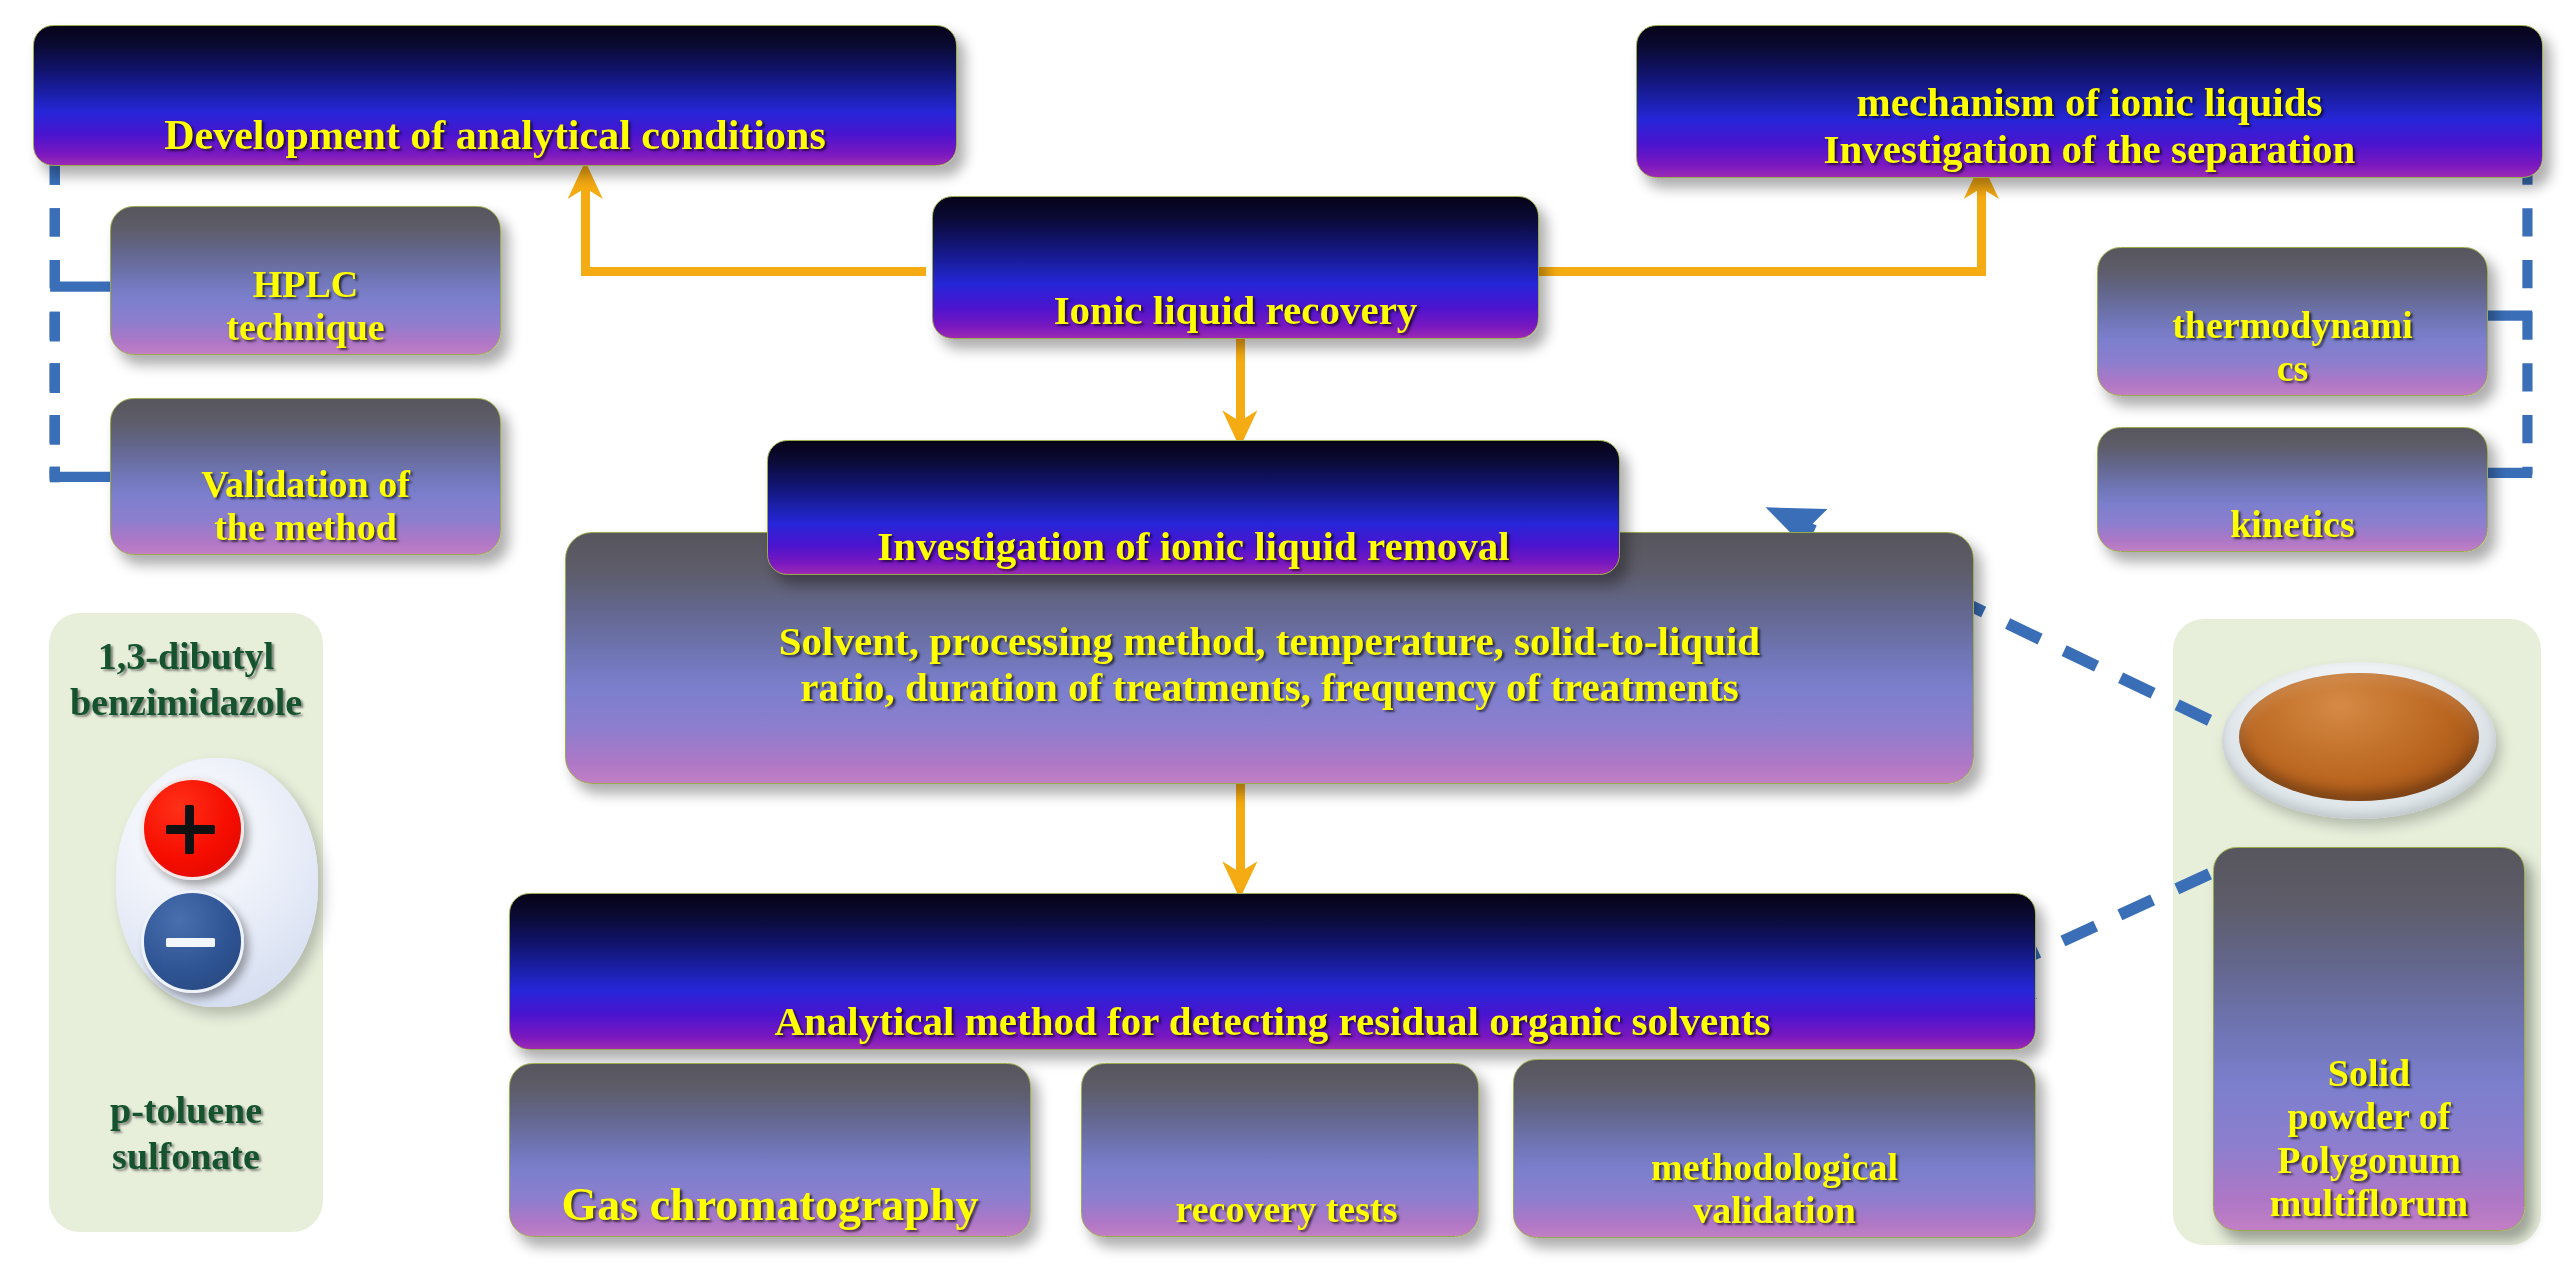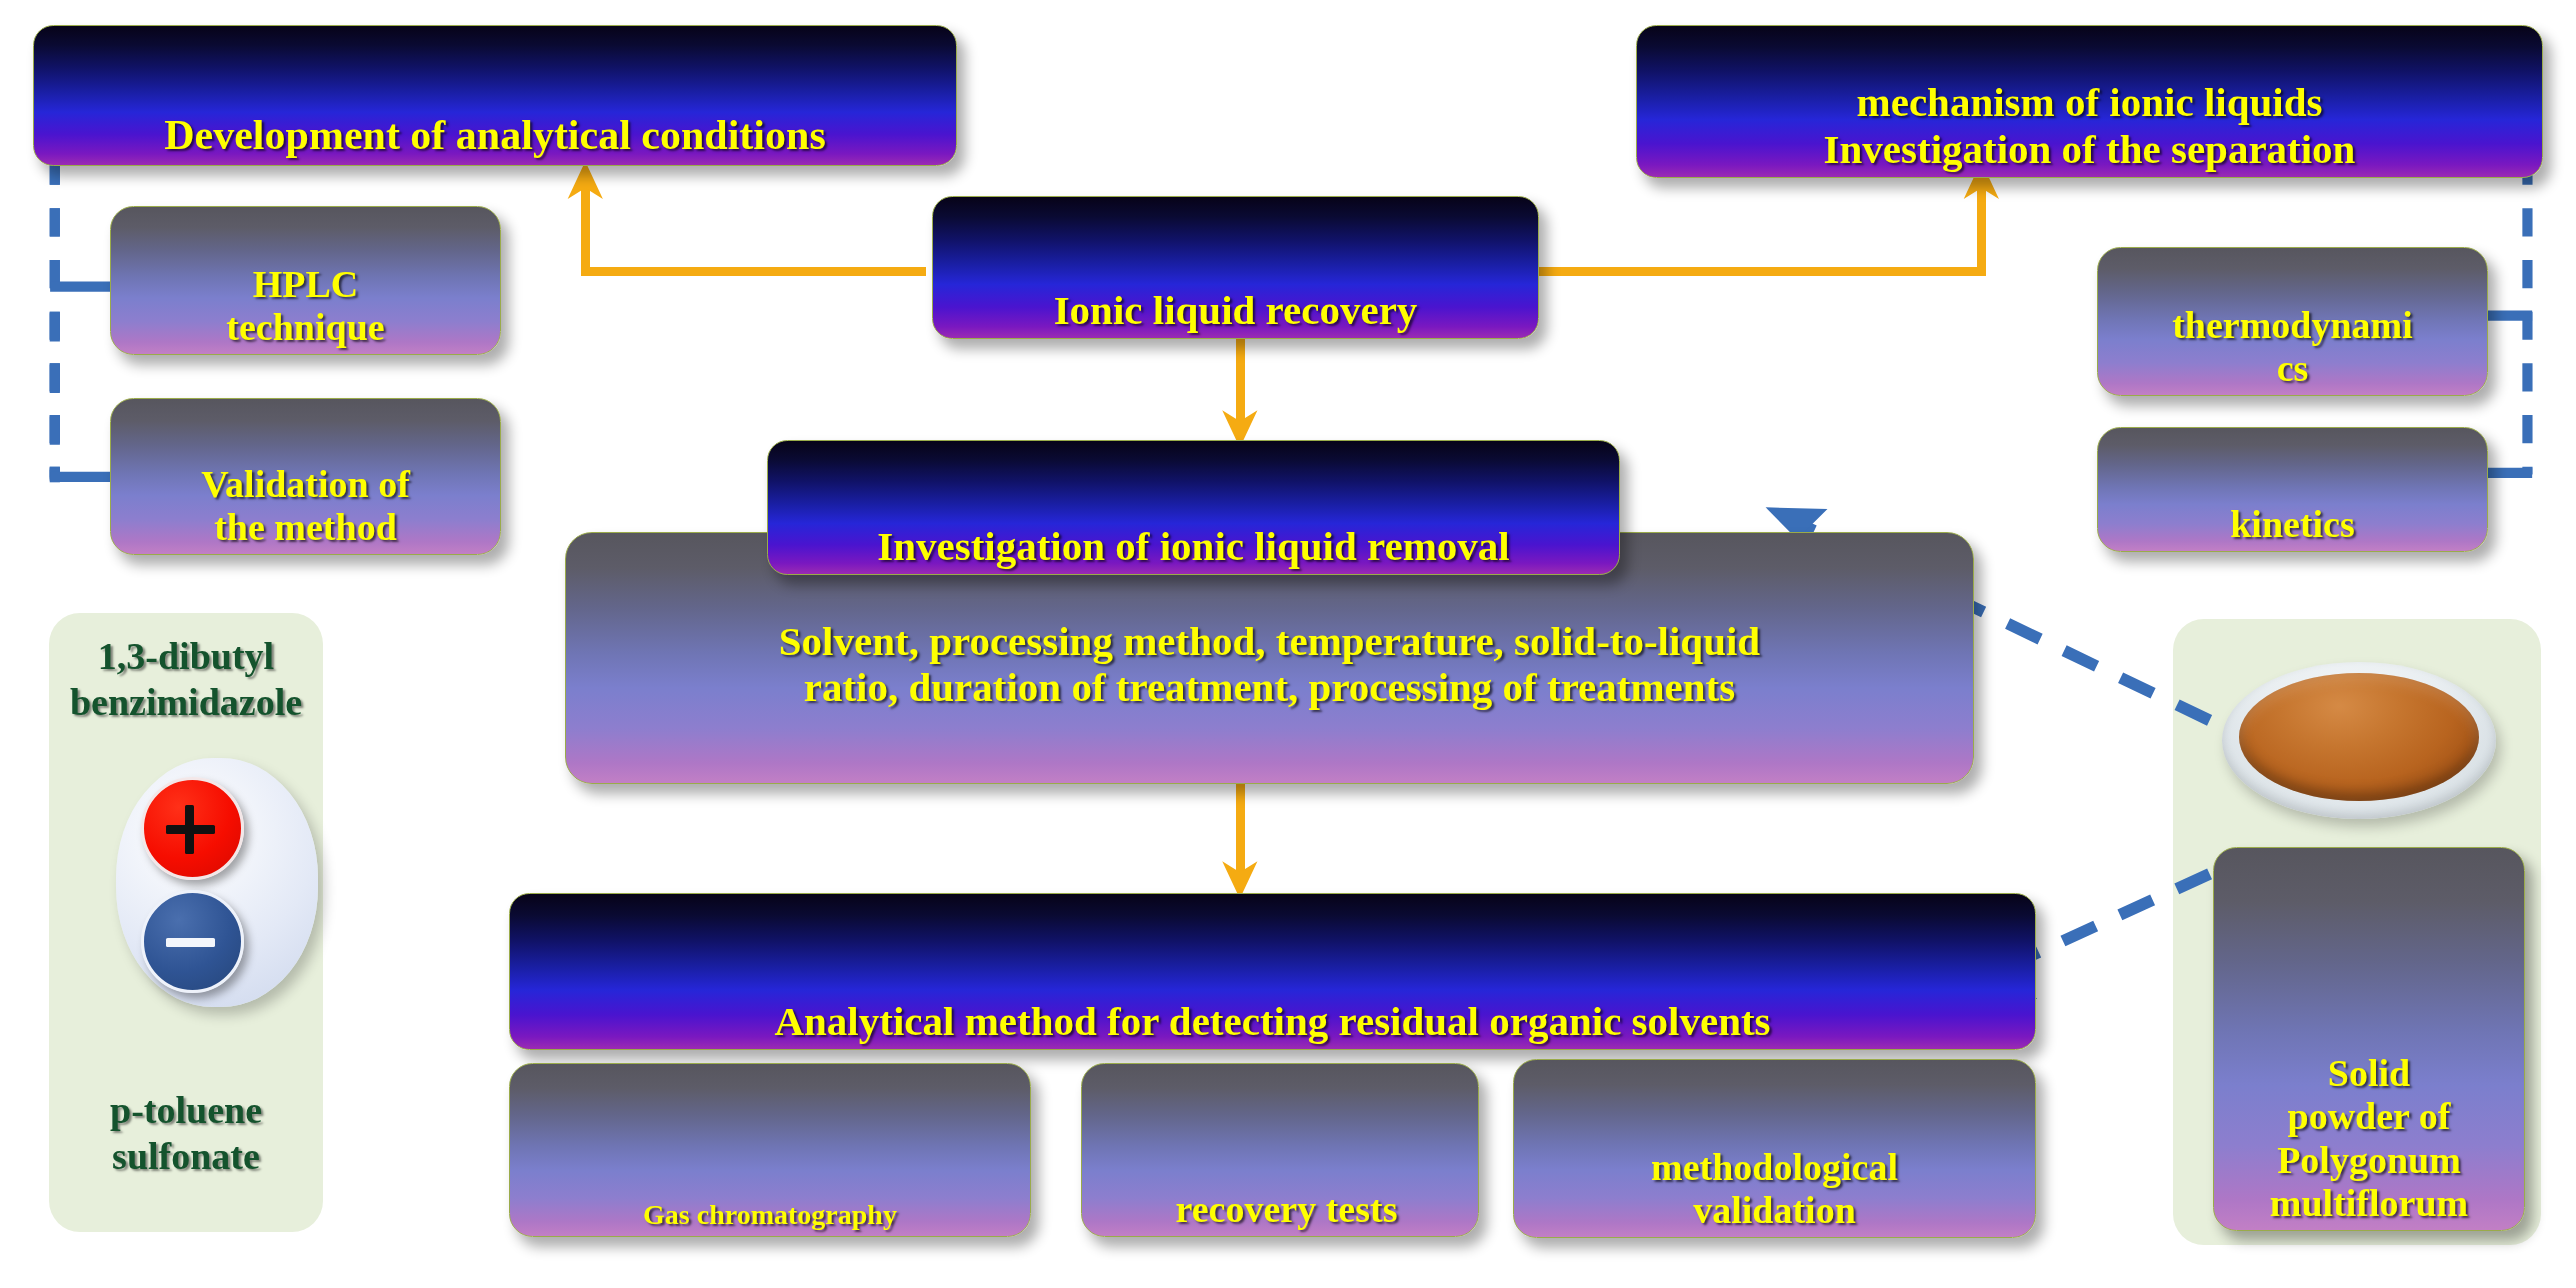--- a/index.html
+++ b/index.html
@@ -221,33 +221,33 @@
     </span>
   </div>
 
   <div class="box secondary" style="left:2097px;top:427px;width:391px;height:125px;font-size:38px;border-radius:23.5px;">
     <span class="lines">kinetics</span>
   </div>
 
   <div class="box secondary" style="left:565px;top:532px;width:1409px;height:252px;font-size:41px;border-radius:27px;z-index:5;align-items:flex-end;padding-bottom:72px;">
     <span class="lines">
       <span class="ln">Solvent, processing method, temperature, solid-to-liquid</span>
-      <span class="ln">ratio, duration of treatment, processing of treatments</span>
+      <span class="ln">ratio, duration of treatments, frequency of treatments</span>
     </span>
   </div>
 
   <div class="box primary" style="left:767px;top:440px;width:853px;height:135px;font-size:41px;z-index:7;">
     <span class="lines">Investigation of ionic liquid removal</span>
   </div>
 
   <div class="box primary" style="left:509px;top:893px;width:1527px;height:157px;font-size:41px;">
     <span class="lines">Analytical method for detecting residual organic solvents</span>
   </div>
 
-  <div class="box secondary" style="left:509px;top:1063px;width:522px;height:174px;font-size:28px;border-radius:23.5px;">
+  <div class="box secondary" style="left:509px;top:1063px;width:522px;height:174px;font-size:46px;border-radius:23.5px;">
     <span class="lines">
       <span class="ln">Gas chromatography</span>
     </span>
   </div>
 
   <div class="box secondary" style="left:1081px;top:1063px;width:398px;height:174px;font-size:38px;border-radius:23.5px;padding-left:24px;">
     <span class="lines">recovery tests</span>
   </div>
 
   <div class="box secondary" style="left:1513px;top:1059px;width:523px;height:179px;font-size:38px;border-radius:23.5px;">

